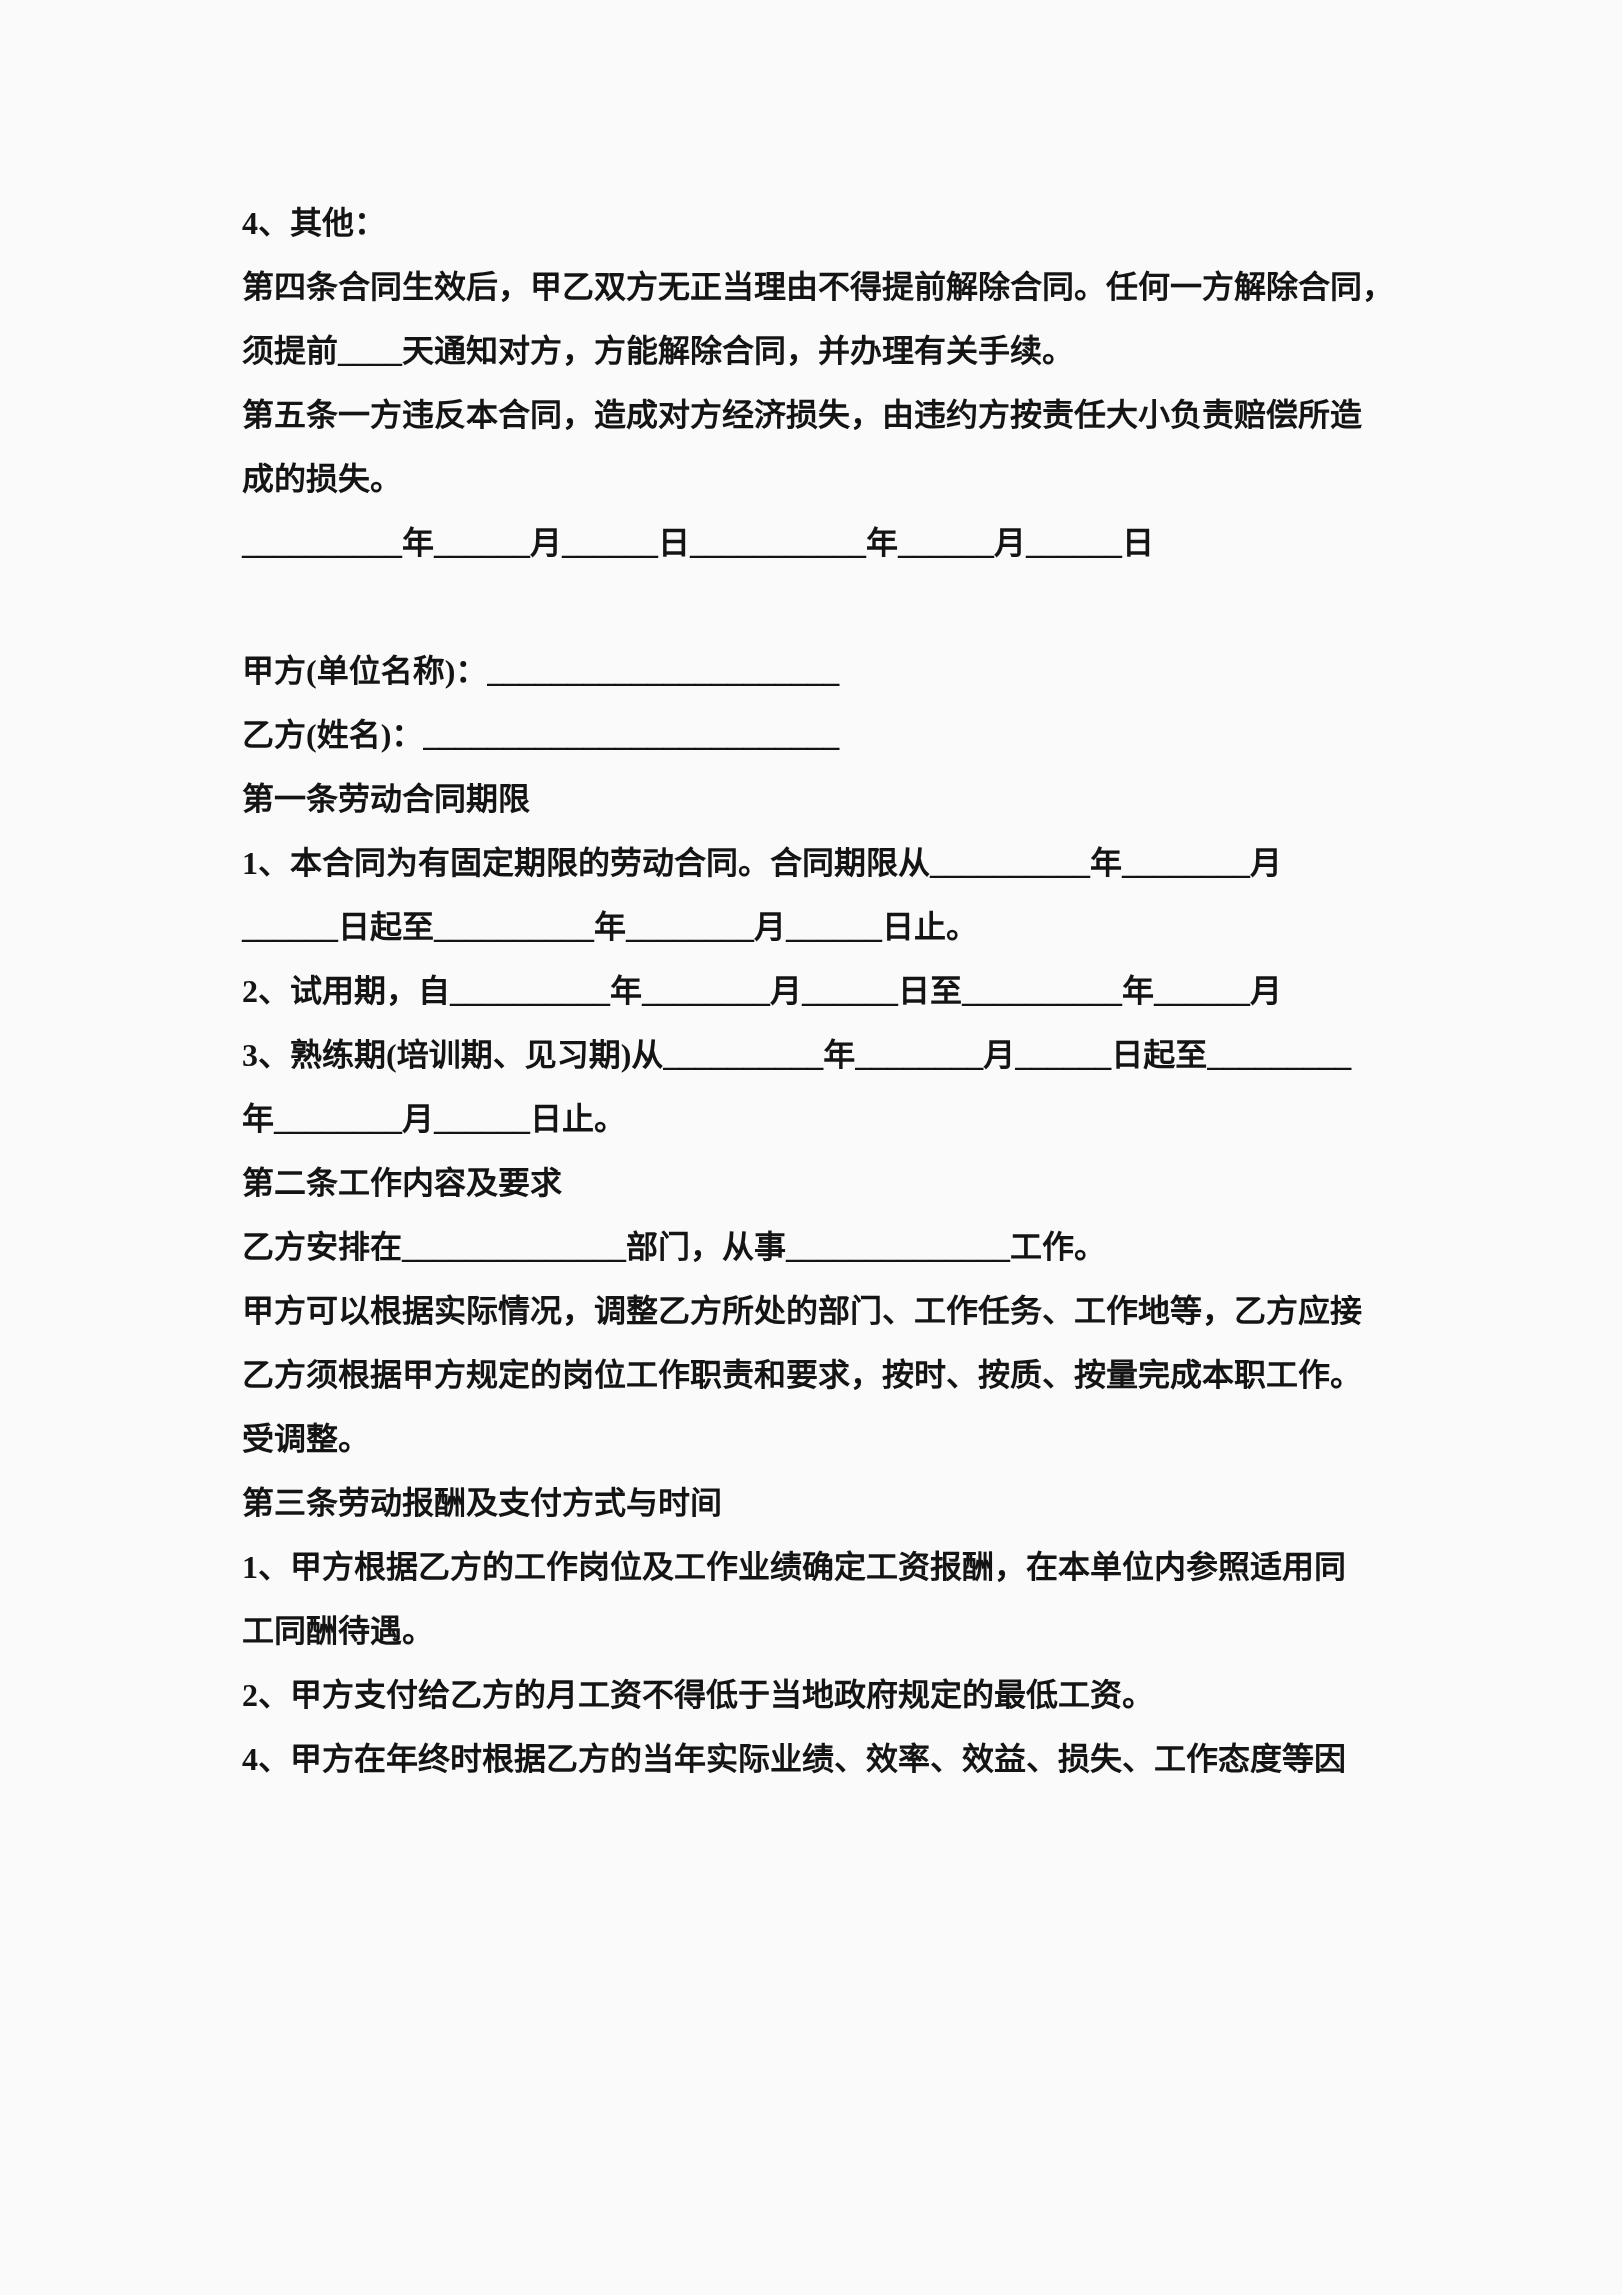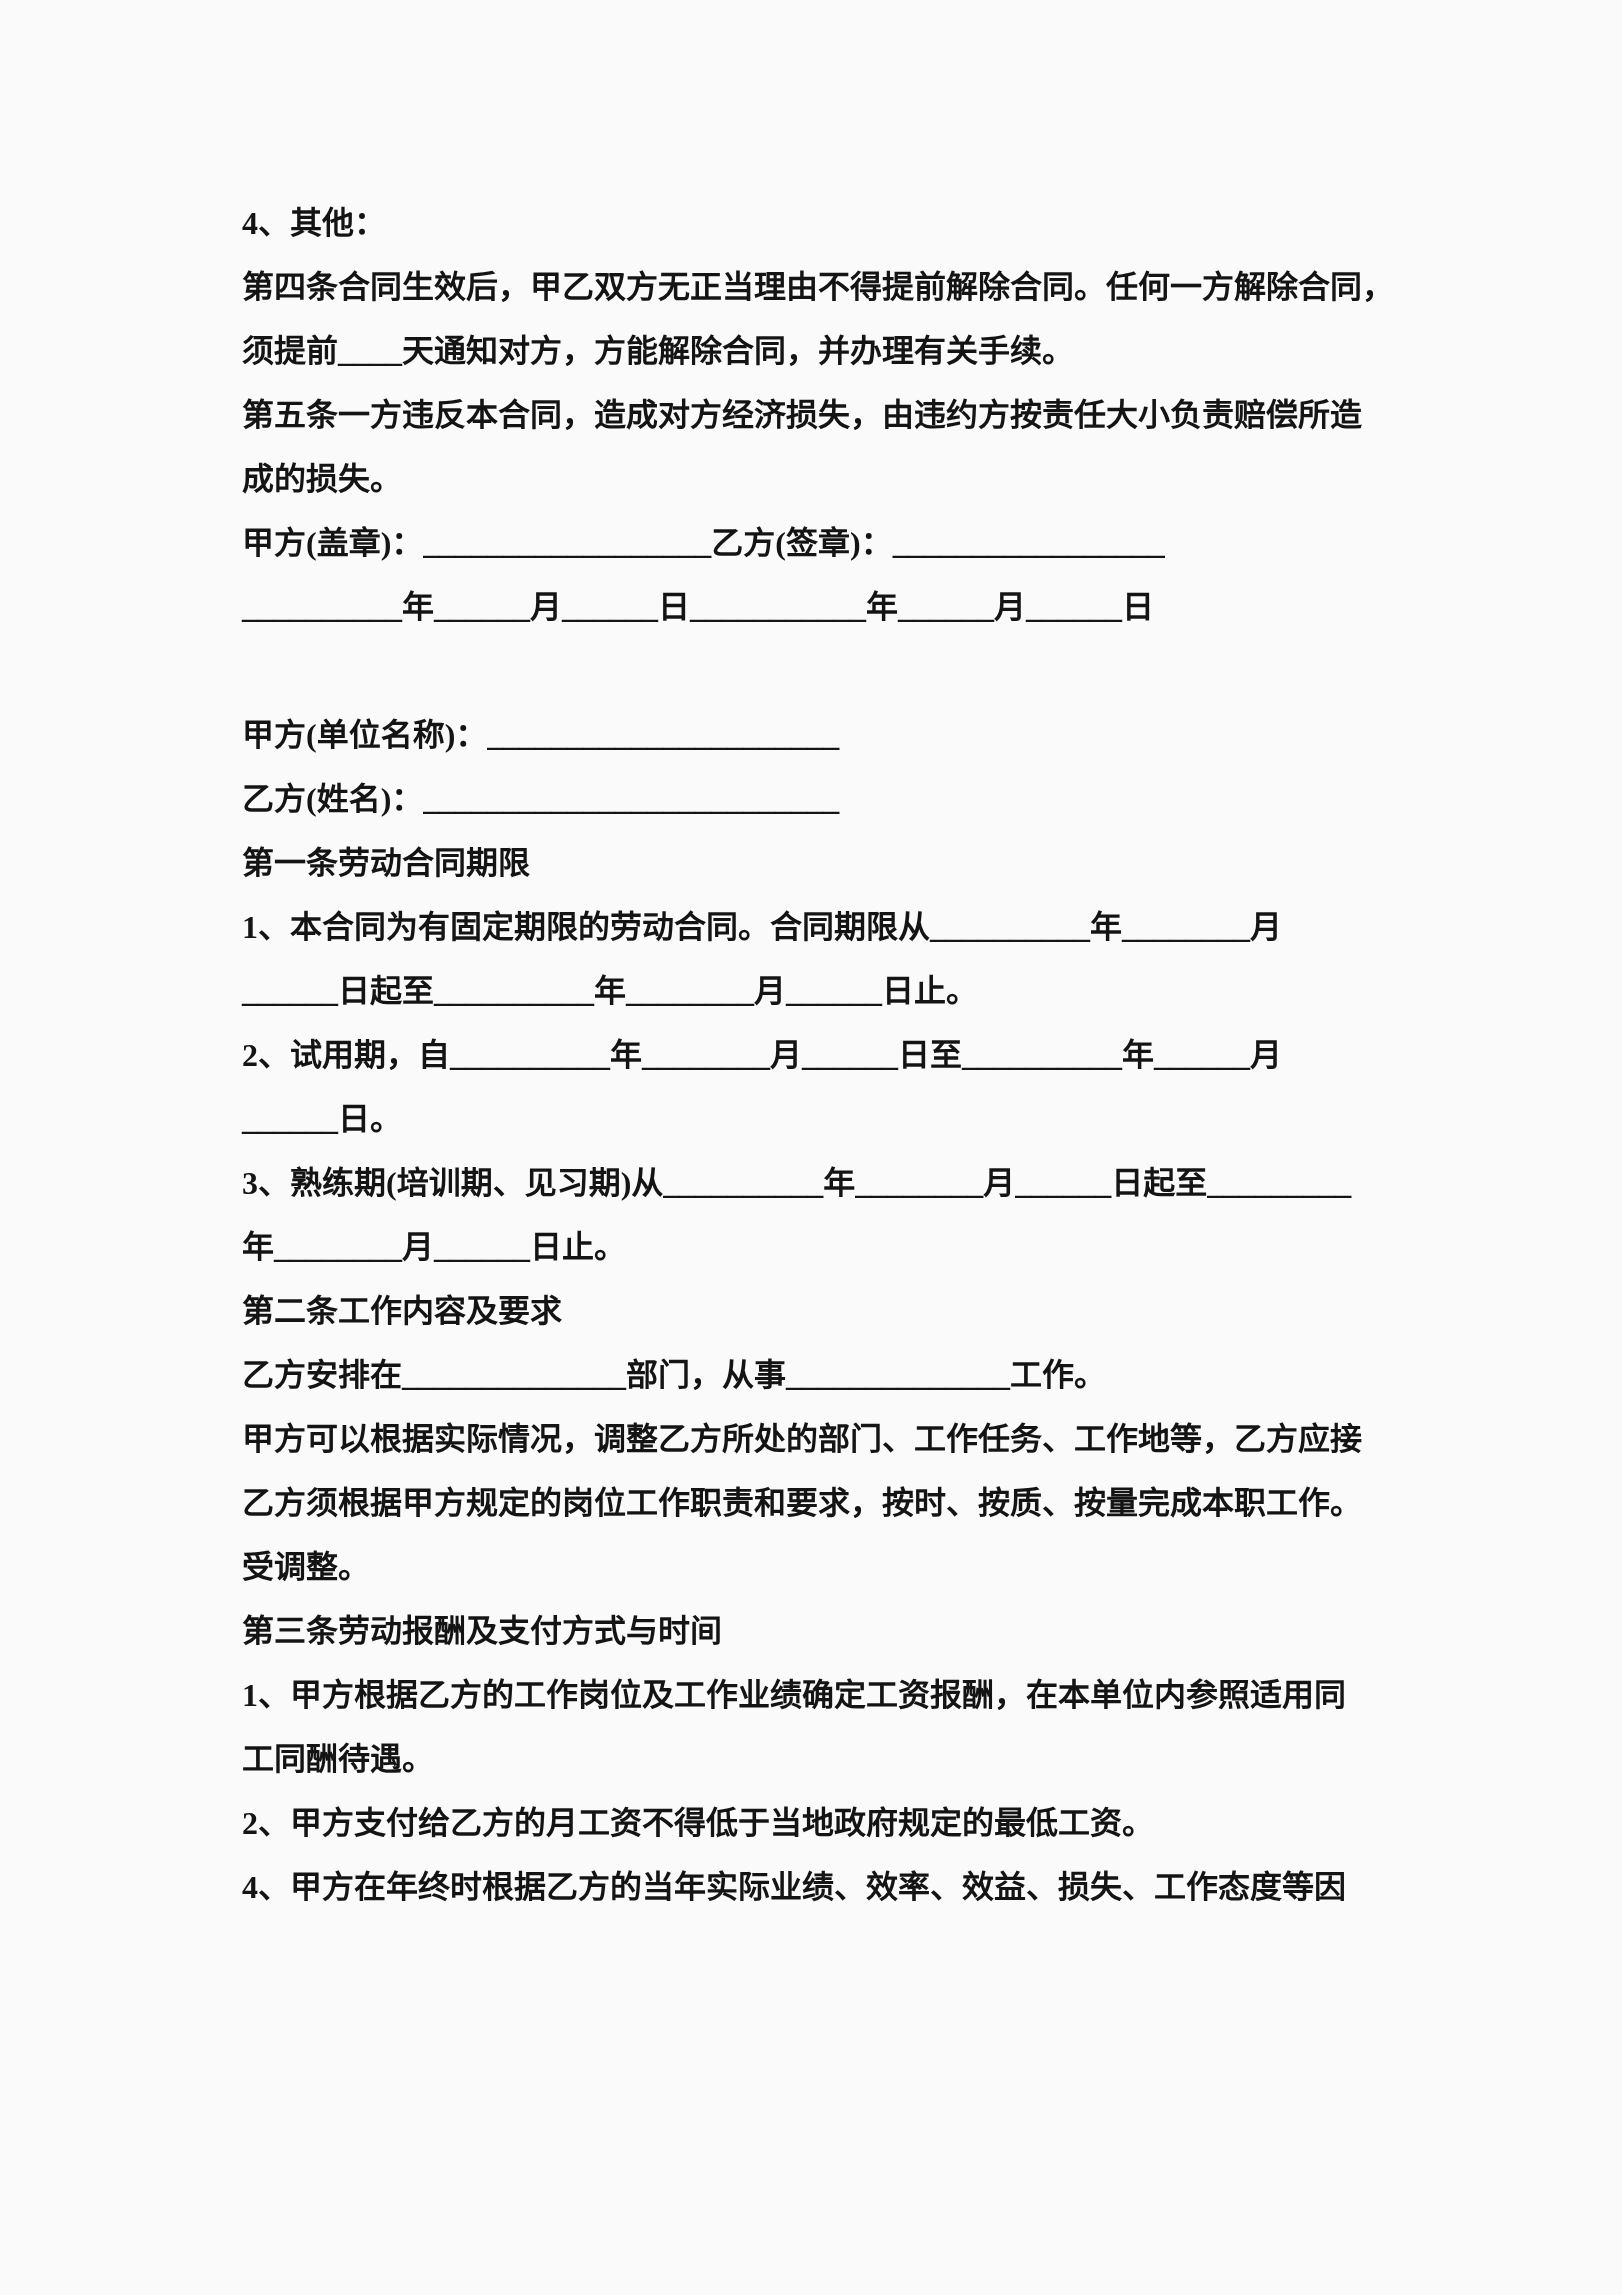--- a/index.html
+++ b/index.html
@@ -36,30 +36,28 @@
 </head>
 <body>
 
 <div class="page">
   <div class="content">
     <div class="line">4、其他：</div>
     <div class="line">第四条合同生效后，甲乙双方无正当理由不得提前解除合同。任何一方解除合同，</div>
     <div class="line">须提前____天通知对方，方能解除合同，并办理有关手续。</div>
     <div class="line">第五条一方违反本合同，造成对方经济损失，由违约方按责任大小负责赔偿所造</div>
     <div class="line">成的损失。</div>
-    <div class="line">甲方(盖章)：__________________乙方(签章)：_________________</div>
     <div class="line">__________年______月______日___________年______月______日</div>
     <div class="line blank"></div>
     <div class="line">甲方(单位名称)：______________________</div>
     <div class="line">乙方(姓名)：__________________________</div>
     <div class="line">第一条劳动合同期限</div>
     <div class="line">1、本合同为有固定期限的劳动合同。合同期限从__________年________月</div>
     <div class="line">______日起至__________年________月______日止。</div>
     <div class="line">2、试用期，自__________年________月______日至__________年______月</div>
-    <div class="line">______日。</div>
     <div class="line">3、熟练期(培训期、见习期)从__________年________月______日起至_________</div>
     <div class="line">年________月______日止。</div>
     <div class="line">第二条工作内容及要求</div>
     <div class="line">乙方安排在______________部门，从事______________工作。</div>
     <div class="line">甲方可以根据实际情况，调整乙方所处的部门、工作任务、工作地等，乙方应接</div>
     <div class="line">乙方须根据甲方规定的岗位工作职责和要求，按时、按质、按量完成本职工作。</div>
     <div class="line">受调整。</div>
     <div class="line">第三条劳动报酬及支付方式与时间</div>
     <div class="line">1、甲方根据乙方的工作岗位及工作业绩确定工资报酬，在本单位内参照适用同</div>
     <div class="line">工同酬待遇。</div>

